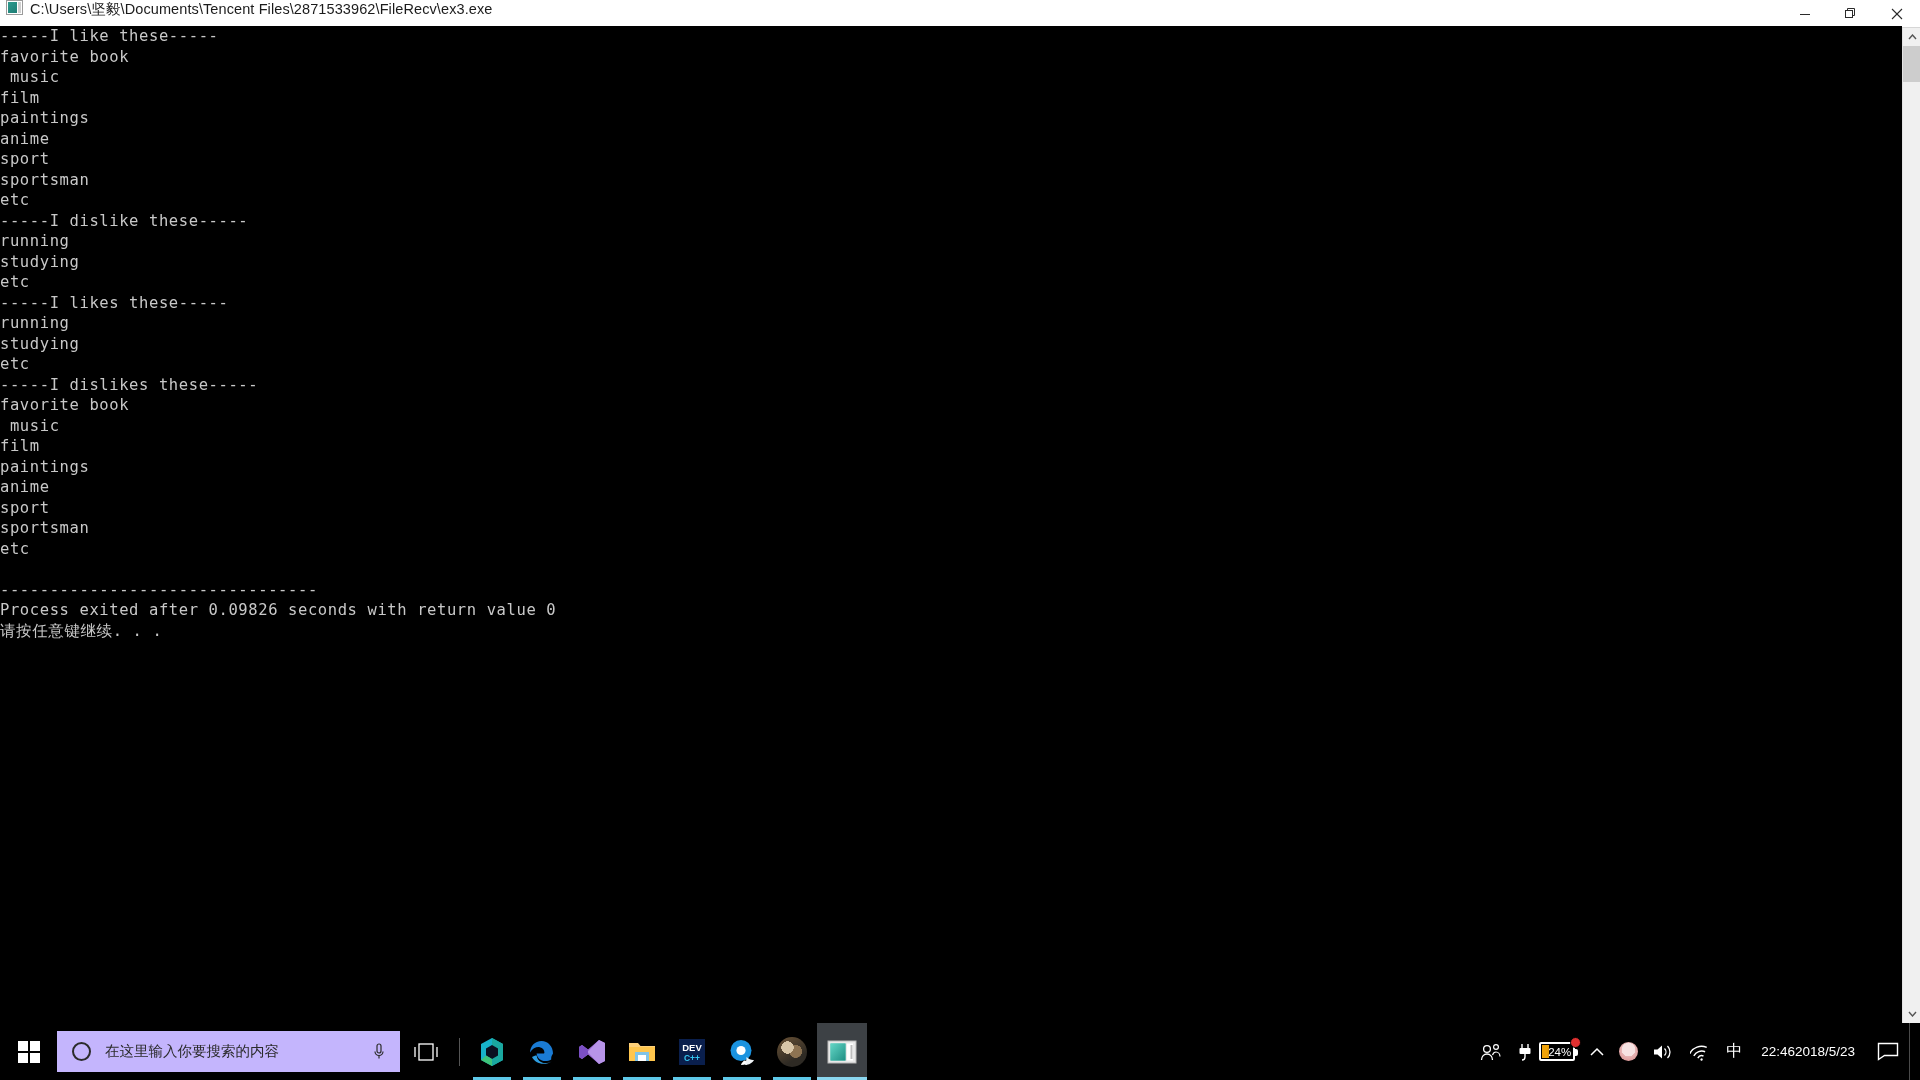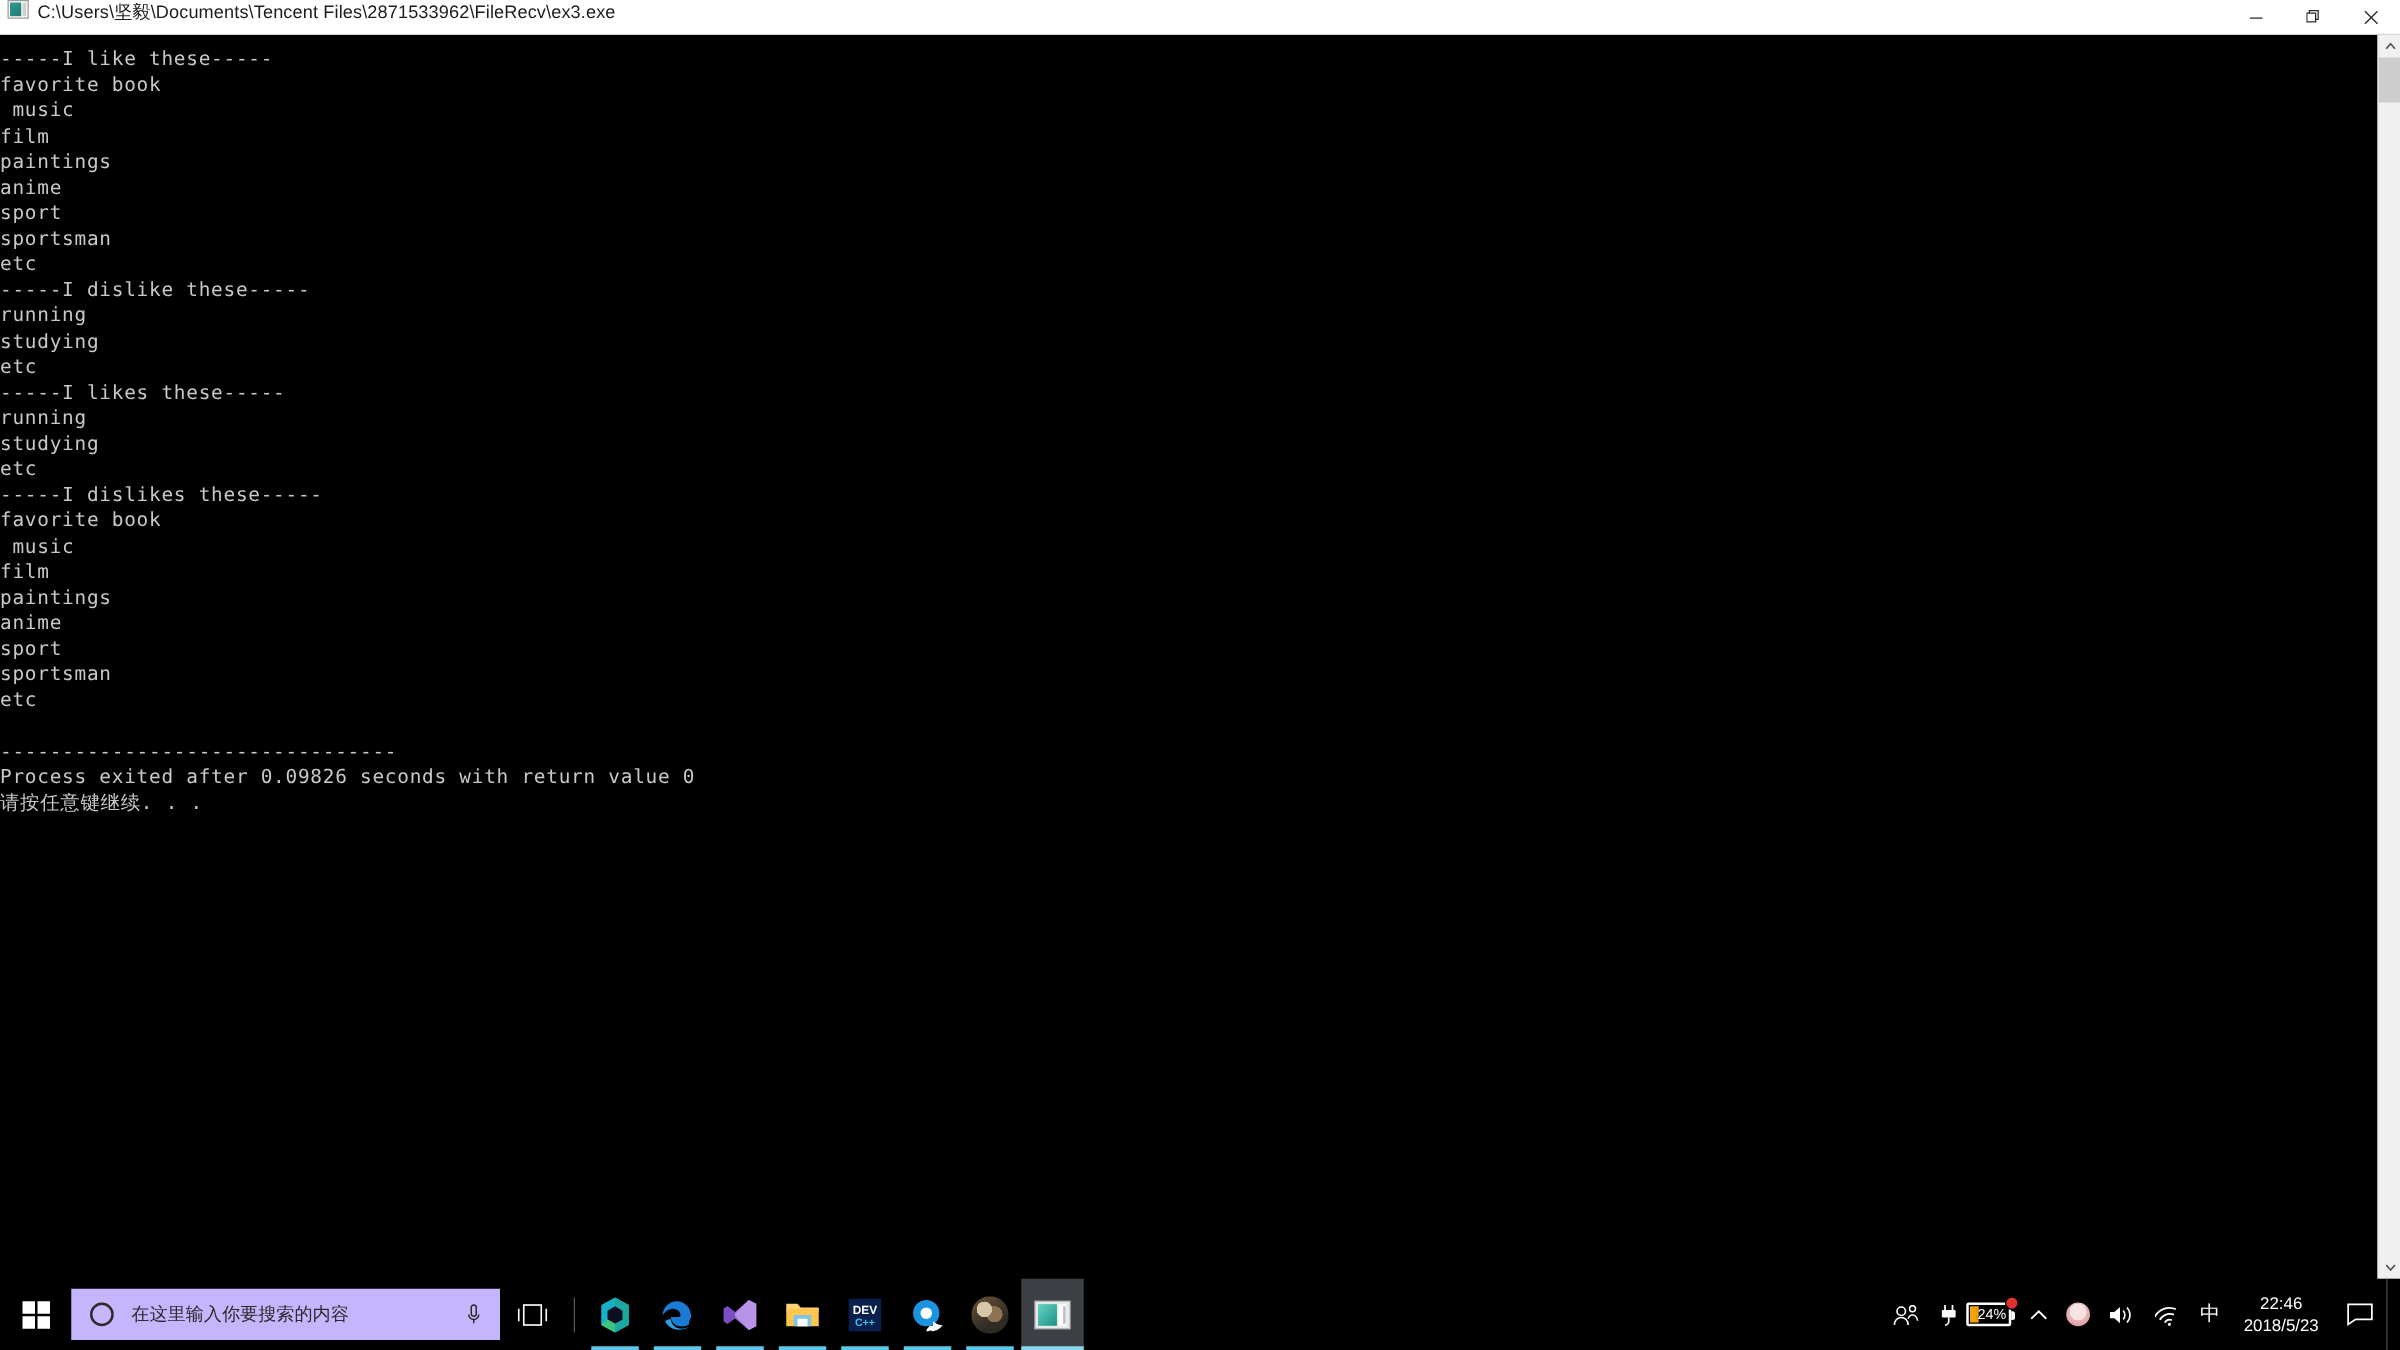--- a/index.html
+++ b/index.html
@@ -66,21 +66,21 @@
     width: 46px; height: 28px;
     display: flex; align-items: center; justify-content: center;
     flex: 0 0 auto;
   }
   .tb-btn svg { display: block; }
 
   
   .console {
     position: absolute;
     left: 0;
-    top: 37px;
+    top: 26px;
     width: 1902px;
     height: 995px;
     background: #000000;
     overflow: hidden;
     padding: 0;
     box-sizing: border-box;
   }
   .console-text {
     margin: 0;
     padding: 0;
@@ -260,21 +260,21 @@
     position: absolute;
     right: -6px; top: -5px;
     width: 11px; height: 11px;
     border-radius: 50%;
     background: #e03030;
     border: 1px solid #000;
     box-sizing: border-box;
   }
   .clock {
     display: flex;
-    flex-direction: column;
+    flex-direction: row;
     align-items: center;
     justify-content: center;
     height: 57px;
     padding: 0 12px;
     color: #ffffff;
     font-family: "Liberation Sans", sans-serif;
     font-size: 13.5px;
     line-height: 18px;
     flex: 0 0 auto;
   }

